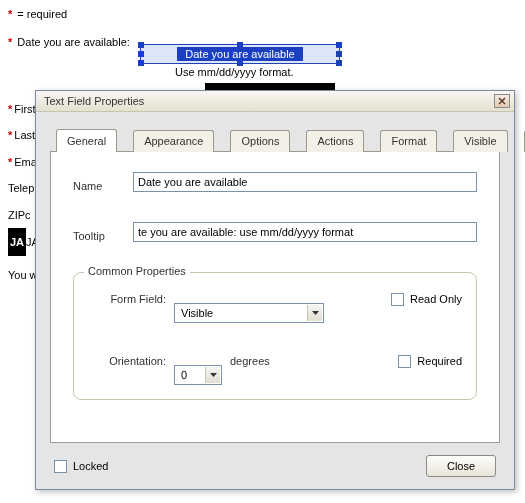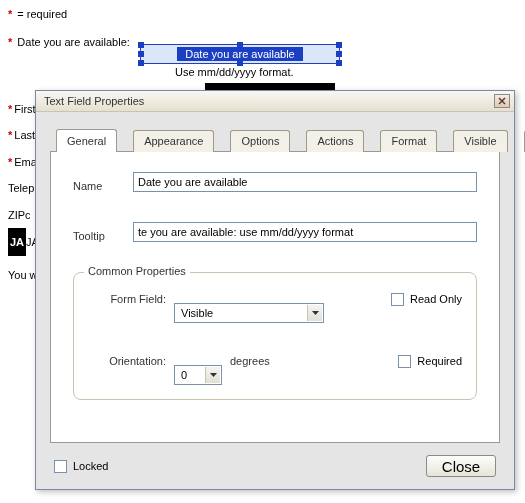--- a/index.html
+++ b/index.html
@@ -257,21 +257,21 @@
     margin-top: 12px;
     padding: 0 4px;
   }
   .btn {
     margin-left: auto;
     min-width: 70px;
     height: 22px;
     border: 1px solid #8a8a8a;
     background: linear-gradient(#fdfdfb,#e7e4d7);
     border-radius: 3px;
-    font-size: 15px;
+    font-size: 11px;
     cursor: pointer;
     display: flex; align-items: center; justify-content: center;
   }
 </style>
 </head>
 <body>
 
 <div class="page">
 
   <div class="form-bg">

